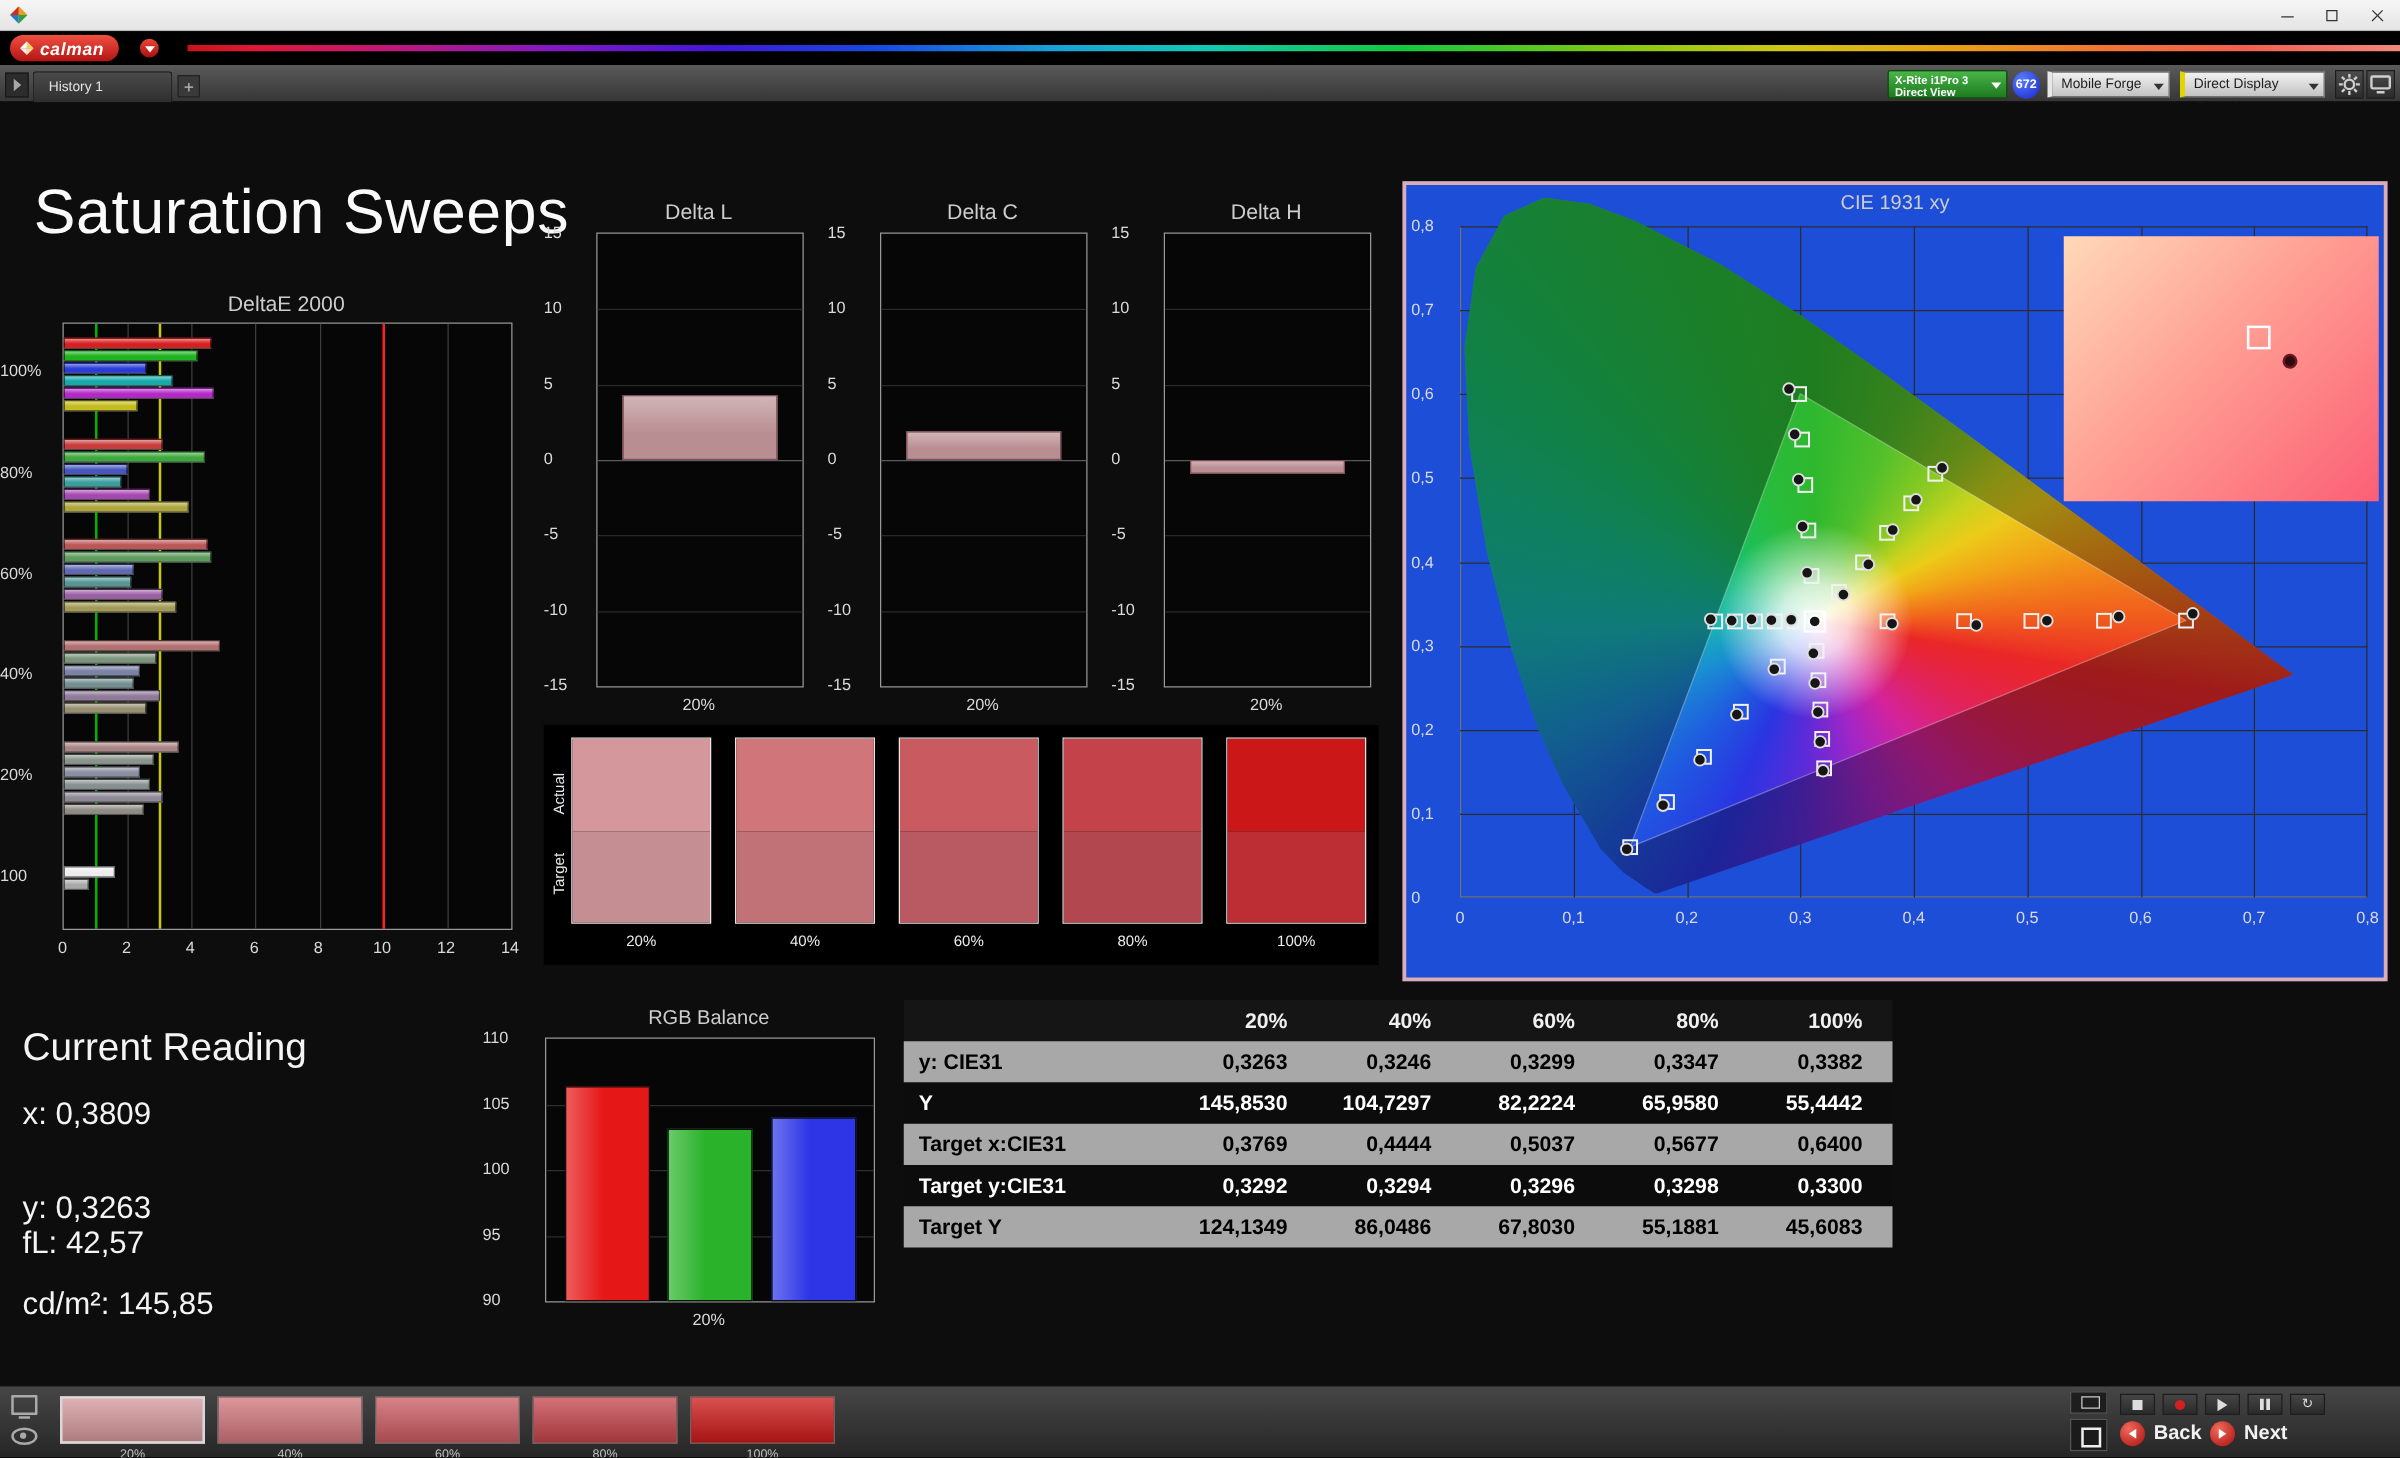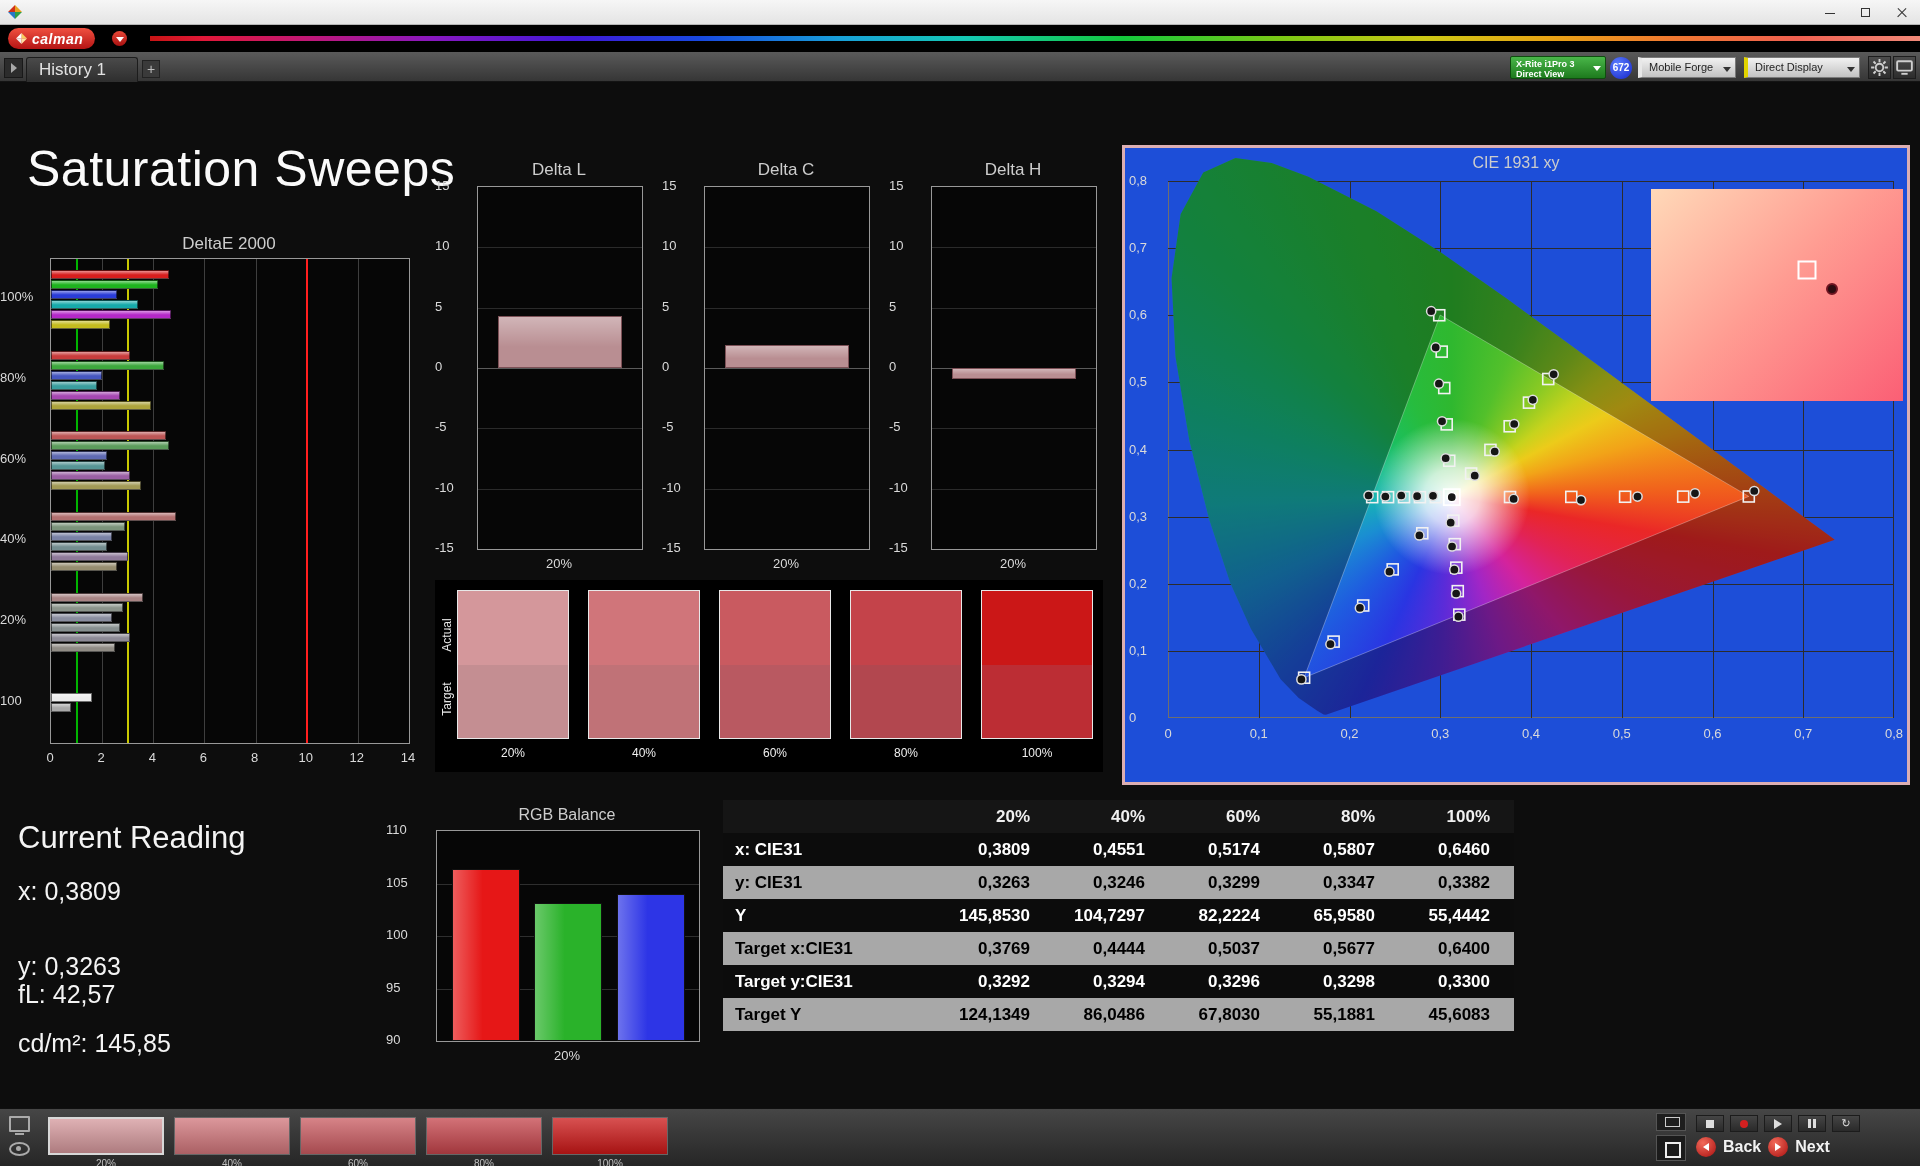--- a/index.html
+++ b/index.html
@@ -32,21 +32,21 @@
       #18a0d8 39%,#14c8b4 46%,#14c83c 55%,#7cc814 64%,#ccc814 72%,#e8a414 79%,#f07830 86%,#f06050 93%,#f08878 100%);}
 
   
   .tabbar{position:absolute;left:0;top:52px;width:1920px;height:30px;
     background:linear-gradient(180deg,#5a5a5a,#363636);border-bottom:1px solid #141414;box-sizing:border-box;}
   .panel-arrow{position:absolute;left:4px;top:6px;width:17px;height:18px;background:#2c2c2c;border:1px solid #191919;}
   .tri-r{position:absolute;left:6px;top:4px;width:0;height:0;border-top:5px solid transparent;
     border-bottom:5px solid transparent;border-left:6px solid #a8a8a8;}
   .tab{position:absolute;left:26px;top:5px;height:25px;width:112px;box-sizing:border-box;
     background:linear-gradient(180deg,#4a4a4a,#2e2e2e);border:1px solid #1c1c1c;border-bottom:none;
-    border-radius:3px 3px 0 0;color:#e2e2e2;font-size:17px;line-height:24px;padding-left:12px;}
+    border-radius:3px 3px 0 0;color:#e2e2e2;font-size:11px;line-height:24px;padding-left:12px;}
   .addtab{position:absolute;left:142px;top:8px;width:18px;height:18px;background:#3a3a3a;border:1px solid #222;
     color:#bdbdbd;font-size:14px;text-align:center;line-height:16px;box-sizing:border-box;}
   .meter-btn{position:absolute;left:1510px;top:4px;width:96px;height:23px;border-radius:2px;box-sizing:border-box;
     background:linear-gradient(180deg,#49b649,#1d7a1d);border:1px solid #0e4d0e;color:#fff;}
   .meter-btn .m1,.meter-btn .m2{display:block;font-size:9px;line-height:10px;padding-left:5px;font-weight:bold;}
   .meter-btn .m1{margin-top:2px;}
   .caret{position:absolute;right:4px;top:9px;width:0;height:0;border-left:4px solid transparent;
     border-right:4px solid transparent;border-top:5px solid #fff;}
   .caret.dark{border-top-color:#333;}
   .badge{position:absolute;left:1610px;top:5px;width:22px;height:22px;border-radius:50%;
@@ -536,28 +536,20 @@
 
     <div id="datatable">
         <div class="trow thead">
           <div class="tlabel"></div>
           <div class="tcell">20%</div>
           <div class="tcell">40%</div>
           <div class="tcell">60%</div>
           <div class="tcell">80%</div>
           <div class="tcell">100%</div>
         </div>
-        <div class="trow rdark">
-          <div class="tlabel">x: CIE31</div>
-          <div class="tcell">0,3809</div>
-          <div class="tcell">0,4551</div>
-          <div class="tcell">0,5174</div>
-          <div class="tcell">0,5807</div>
-          <div class="tcell">0,6460</div>
-        </div>
         <div class="trow rlight">
           <div class="tlabel">y: CIE31</div>
           <div class="tcell">0,3263</div>
           <div class="tcell">0,3246</div>
           <div class="tcell">0,3299</div>
           <div class="tcell">0,3347</div>
           <div class="tcell">0,3382</div>
         </div>
         <div class="trow rdark">
           <div class="tlabel">Y</div>

